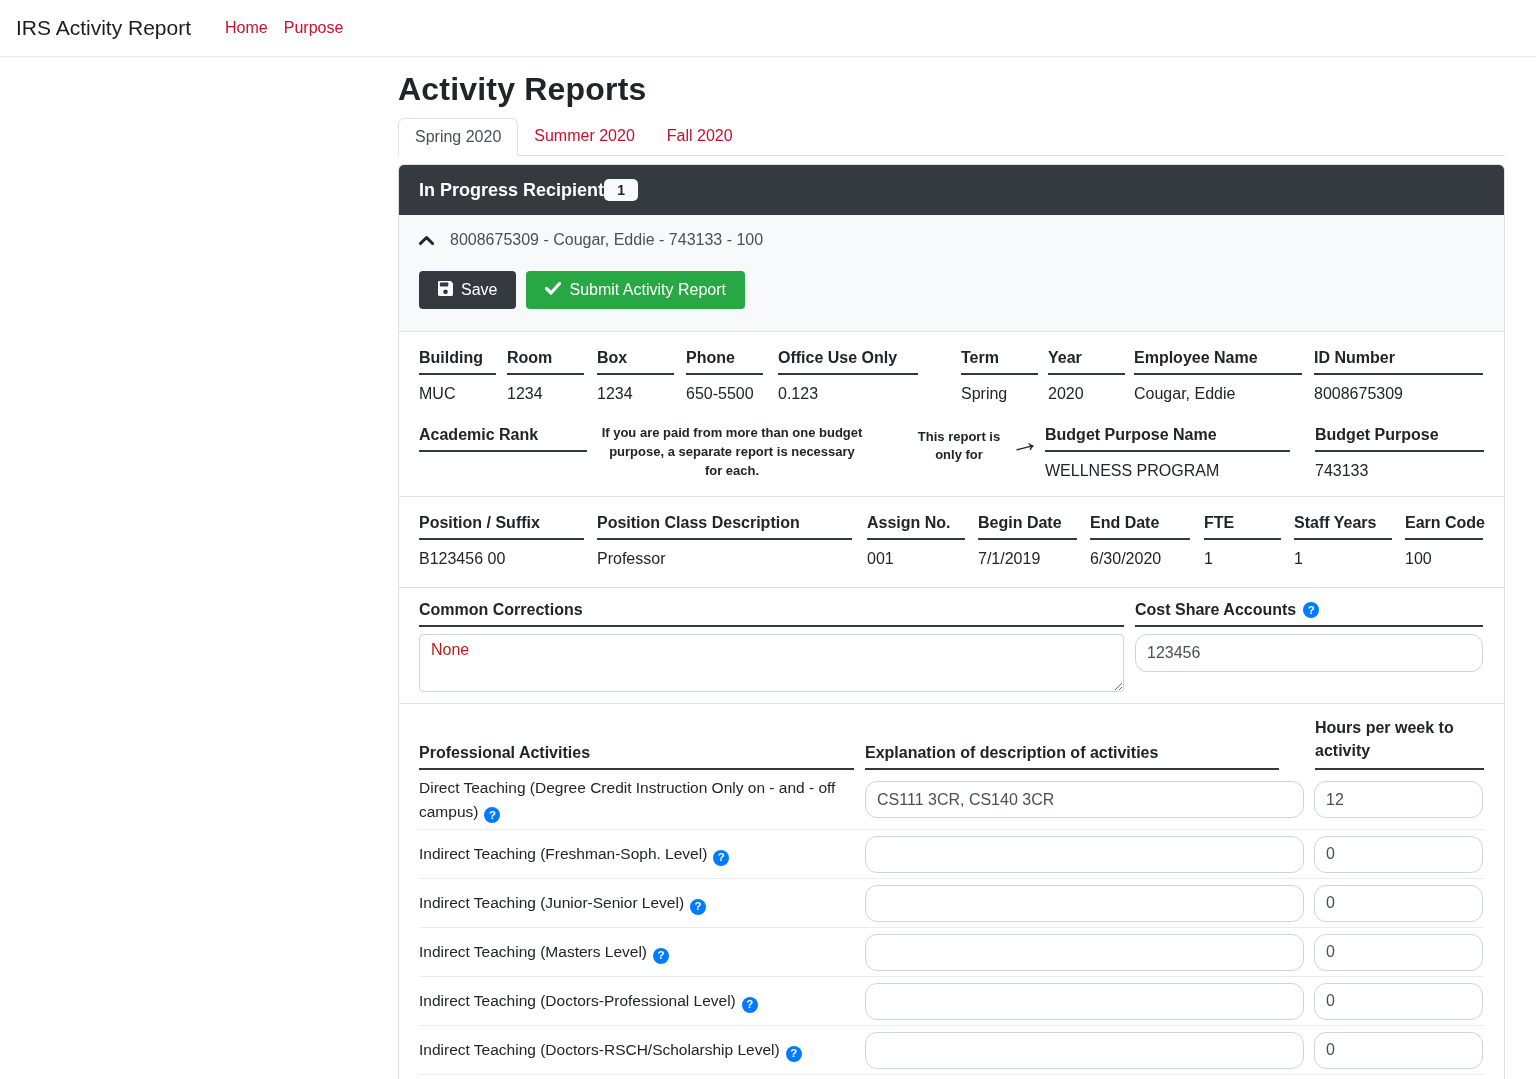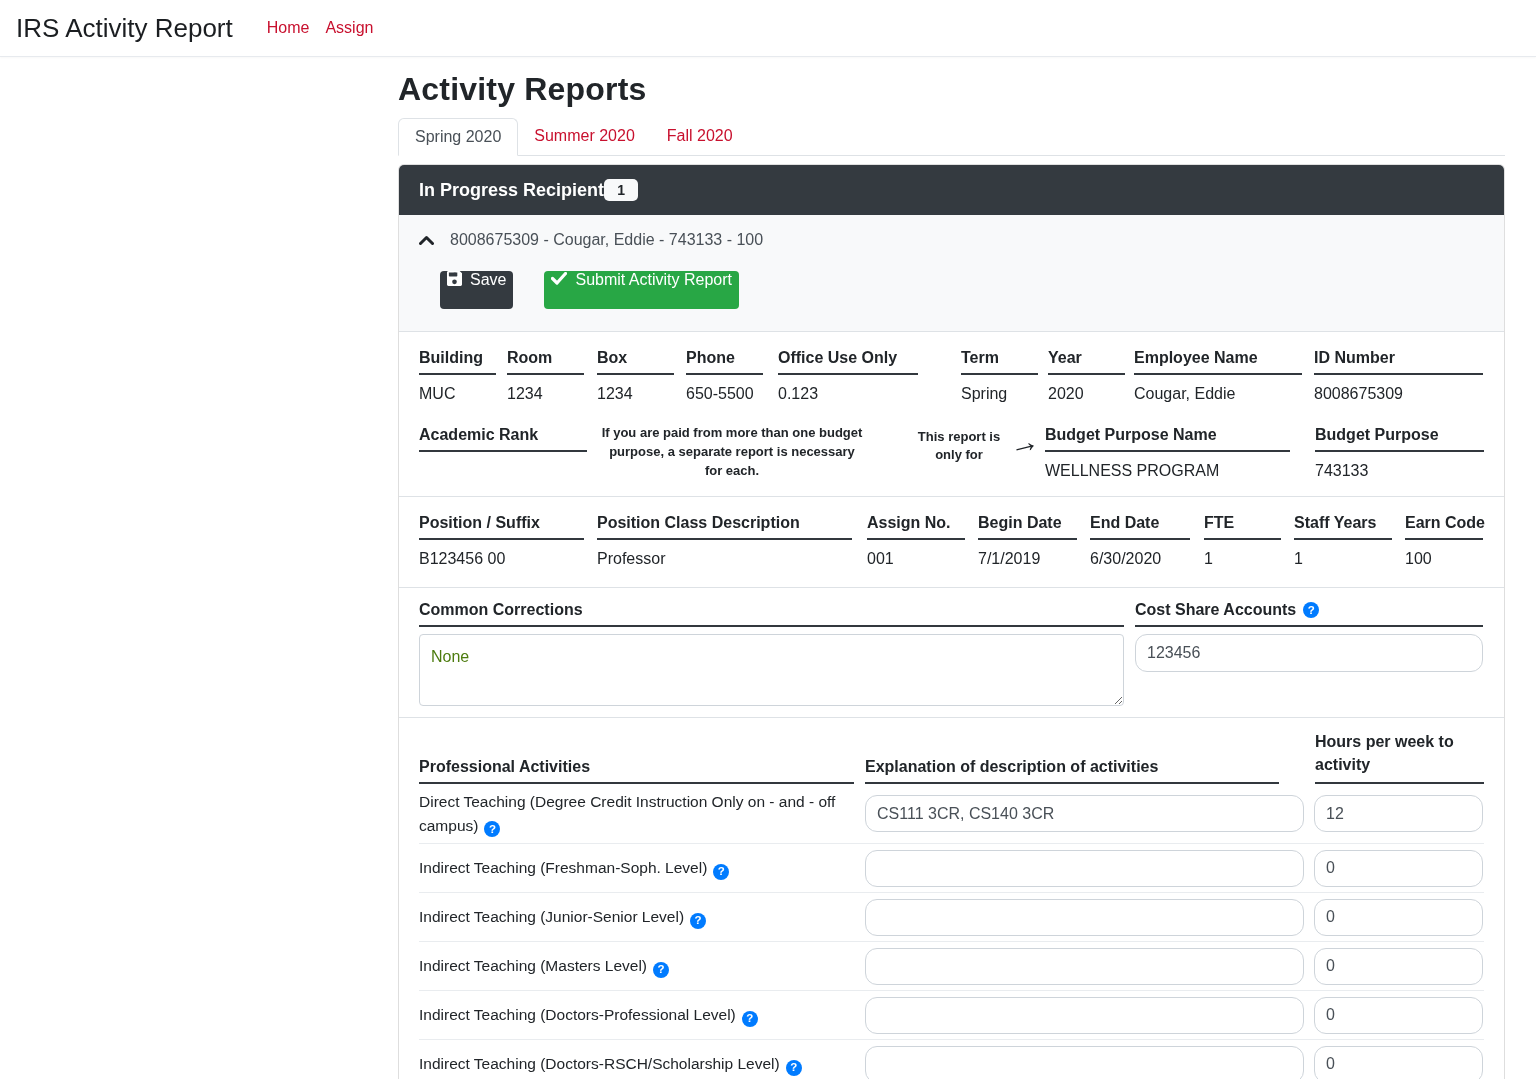--- a/index.html
+++ b/index.html
@@ -2,21 +2,21 @@
 <html><head>
 <meta charset="utf-8">
 <style>
   html,body{margin:0;padding:0;}
   body{font-family:"Liberation Sans","DejaVu Sans",sans-serif;background:#fff;color:#212529;}
   .viewport{position:relative;width:1536px;height:1079px;overflow:hidden;background:#fff;}
 
   
   .navbar{height:56px;display:flex;align-items:center;padding:0 16px;background:#fff;
           border-bottom:1px solid #e7eaee;box-shadow:0 1px 2px rgba(0,0,0,.03);}
-  .brand{font-size:26px;color:#1b1e21;margin-right:26px;}
+  .brand{font-size:21px;color:#1b1e21;margin-right:26px;}
   .nav-link{font-size:16px;color:#c8102e;text-decoration:none;padding:0 8px;}
 
   
   .main{margin-left:398px;width:1107px;}
   .page-title{font-size:32px;font-weight:600;margin:14px 0 10px 0;color:#212529;letter-spacing:.2px;}
 
   
   .tabs{display:flex;border-bottom:1px solid #dee2e6;}
   .tab{font-size:16px;padding:9px 16px;cursor:pointer;}
   .tab.active{color:#495057;background:#fff;border:1px solid #dee2e6;border-bottom:1px solid #fff;
@@ -29,22 +29,22 @@
                display:flex;align-items:center;padding:0 20px;}
   .card-header .hdr-title{font-size:18px;font-weight:600;}
   .badge{background:#f8f9fa;color:#212529;font-size:14px;font-weight:700;border-radius:5px;
          min-width:22px;height:22px;display:flex;align-items:center;justify-content:center;padding:0 6px;}
 
   
   .recipient-band{background:#f8f9fa;padding:16px 20px 12px 20px;border-bottom:1px solid #dee2e6;}
   .recipient-toggle{display:flex;align-items:center;gap:16px;color:#495057;font-size:16px;cursor:pointer;}
   .chevron{display:inline-flex;margin-top:1px;}
   .btn-row{display:flex;gap:10px;margin-top:22px;margin-bottom:10px;}
-  .btn{display:inline-flex;gap:8px;font-size:16px;color:#fff;border:none;
-       border-radius:4px;padding:0 7px;height:38px;cursor:pointer;font-family:inherit;margin-left:21px;}
+  .btn{display:inline-flex;align-items:center;gap:8px;font-size:16px;color:#fff;border:none;
+       border-radius:4px;padding:0 19px;height:38px;cursor:pointer;font-family:inherit;}
   .btn-dark{background:#343a40;}
   .btn-green{background:#28a745;}
 
   
   .sec{padding:0 20px;background:#fff;}
   .frow{display:flex;align-items:flex-start;}
   .fcell .flabel{font-size:16px;font-weight:700;color:#212529;padding-bottom:6px;
                  border-bottom:2px solid #32383e;white-space:nowrap;}
   .fcell .fvalue{font-size:16px;color:#212529;margin-top:10px;min-height:19px;white-space:nowrap;}
 
@@ -68,21 +68,21 @@
   .w-ed{width:100px;margin-right:14px;} .w-fte{width:77px;margin-right:13px;}
   .w-sy{width:98px;margin-right:13px;}  .w-ec{width:78px;}
 
   
   .sec-corrections{border-top:1px solid #dee2e6;padding-top:13px;padding-bottom:11px;display:flex;}
   .cc-col{width:705px;margin-right:11px;}
   .cs-col{width:348px;}
   .sec-corrections .flabel2{font-size:16px;font-weight:700;padding-bottom:6px;border-bottom:2px solid #32383e;
                             display:flex;align-items:center;gap:7px;}
   textarea.cc-area{display:block;width:681px;height:44px;margin-top:7px;resize:both;
-      border:1px solid #ced4da;border-radius:4px;padding:13px 11px;font-family:inherit;font-size:16px;color:#4d7c0f;}
+      border:1px solid #ced4da;border-radius:4px;padding:6px 11px;font-family:inherit;font-size:16px;color:#b91c1c;}
   .text-input{display:block;border:1px solid #ced4da;border-radius:12px;height:36px;padding:0 11px;
       font-family:inherit;font-size:16px;color:#495057;background:#fff;}
   .cs-input{width:324px;margin-top:7px;}
 
   
   .help-icon{display:inline-flex;align-items:center;justify-content:center;width:16px;height:16px;
      border-radius:50%;background:#007bff;color:#fff;font-size:11.5px;font-weight:700;flex:none;
      vertical-align:-2px;cursor:pointer;}
 
   
@@ -101,21 +101,21 @@
   .arow.first{min-height:58px;}
 </style>
 </head>
 <body>
 
 <div class="viewport">
 
   <div class="navbar">
     <span class="brand">IRS Activity Report</span>
     <a class="nav-link">Home</a>
-    <a class="nav-link">Assign</a>
+    <a class="nav-link">Purpose</a>
   </div>
 
   <div class="main">
     <div class="page-title">Activity Reports</div>
 
     <div class="tabs">
       <div class="tab active">Spring 2020</div>
       <div class="tab link">Summer 2020</div>
       <div class="tab link">Fall 2020</div>
     </div>

